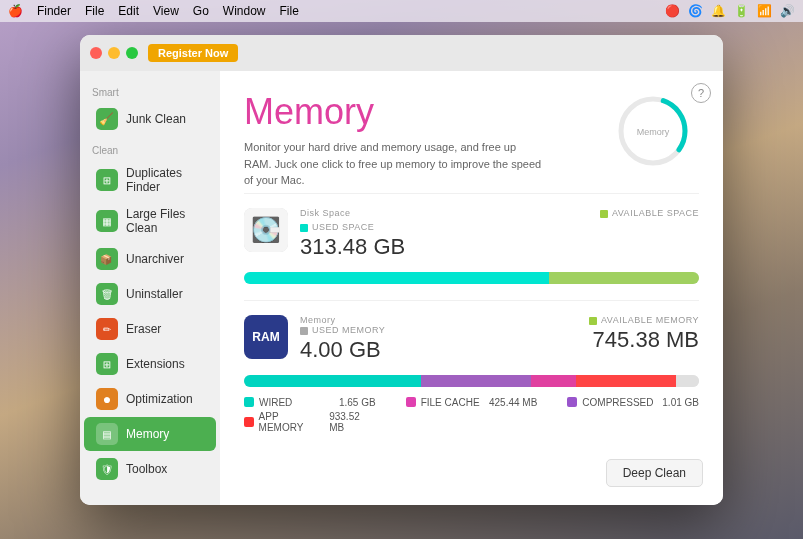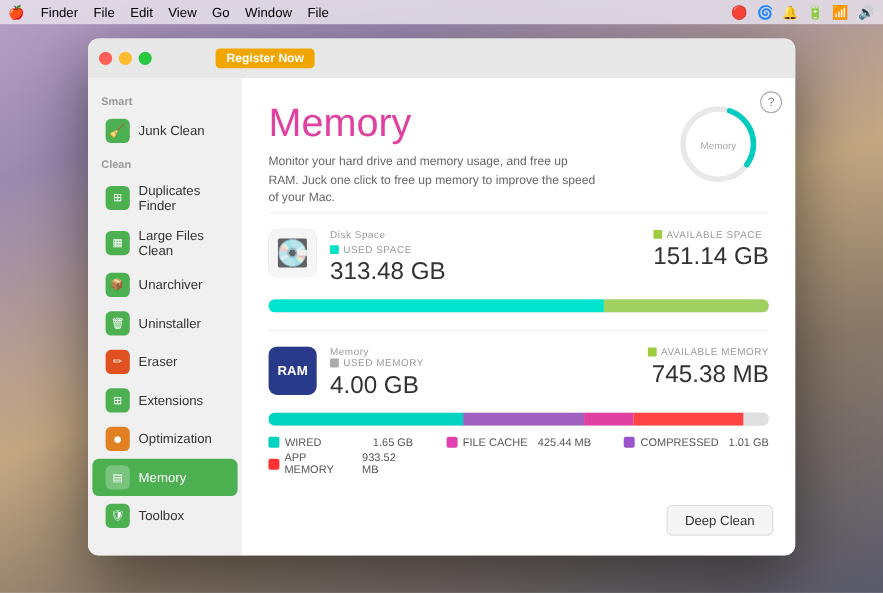--- a/index.html
+++ b/index.html
@@ -46,21 +46,20 @@
     }
 
     
     .titlebar {
       height: 36px;
       background: #e8e8e8;
       display: flex;
       align-items: center;
       padding: 0 10px;
       flex-shrink: 0;
-      gap: 48px;
     }
     .window-controls { display: flex; gap: 6px; margin-right: 10px; }
     .wc { width: 12px; height: 12px; border-radius: 50%; }
     .wc-close { background: #ff5f57; }
     .wc-min { background: #febc2e; }
     .wc-max { background: #28c840; }
     .register-btn {
       background: #f0a500;
       color: white;
       font-size: 11px;
@@ -83,21 +82,21 @@
       width: 140px;
       background: #f0f0f0;
       flex-shrink: 0;
       overflow-y: auto;
       padding: 8px 0;
     }
     .sidebar-section-label {
       font-size: 10px;
       color: #999;
       padding: 8px 24px 3px 12px;
-      font-weight: 700;
+      font-weight: 400;
     }
     .sidebar-item {
       display: flex;
       align-items: center;
       padding: 6px 12px;
       cursor: pointer;
       gap: 8px;
       font-size: 12px;
       color: #333;
       border-radius: 6px;
@@ -198,21 +197,21 @@
       align-items: center;
       justify-content: center;
     }
     .section-stats { }
     .stat-label {
       font-size: 9px;
       color: #999;
       font-weight: 500;
       letter-spacing: 0.5px;
       display: flex;
-      align-items: center;
+      align-items: flex-end;
       gap: 4px;
     }
     .stat-label-dot {
       width: 8px;
       height: 8px;
       border-radius: 1px;
       display: inline-block;
     }
     .stat-value {
       font-size: 22px;
@@ -402,21 +401,20 @@
                   <div class="stat-value">313.48 GB</div>
                 </div>
               </div>
             </div>
           </div>
           <div class="section-right">
             <div class="stat-label">
               <span class="stat-label-dot" style="background:#9ece40;"></span>
               <span>AVAILABLE SPACE</span>
             </div>
-            <div class="stat-value">151.14 GB</div>
           </div>
         </div>
         <div class="progress-bar-container">
           <div class="progress-bar">
             <div class="pb-used" style="width:67%;"></div>
             <div class="pb-available" style="width:33%;"></div>
           </div>
         </div>
       </div>
 

